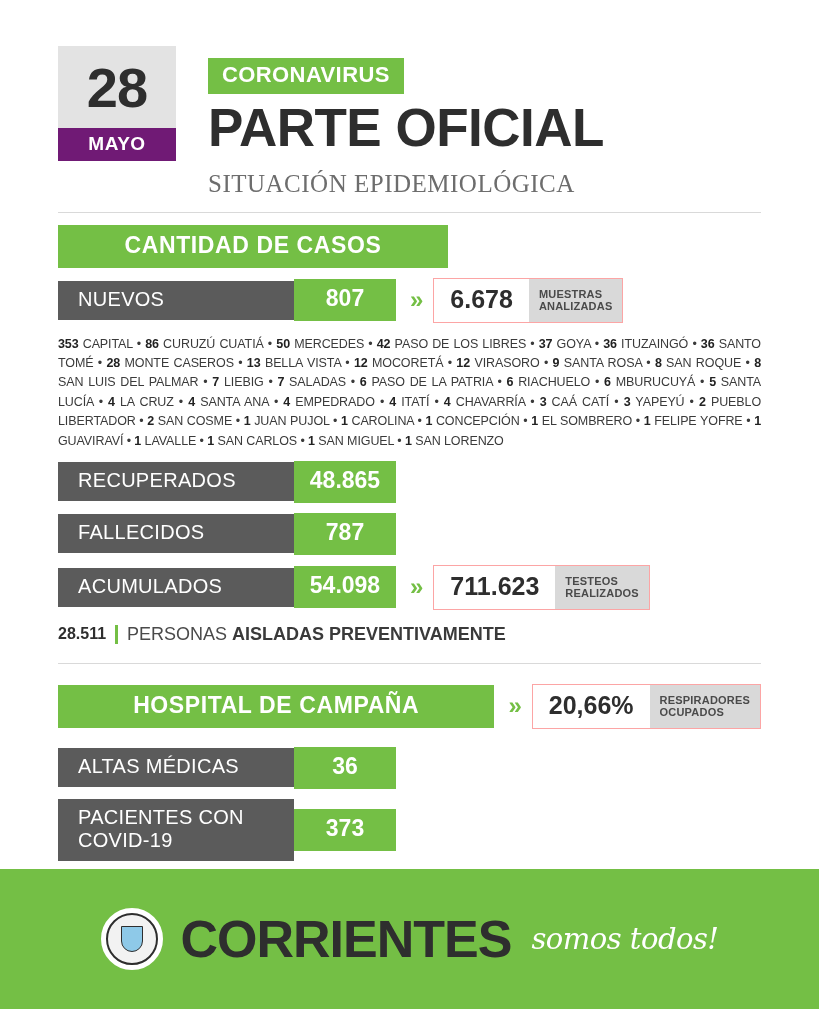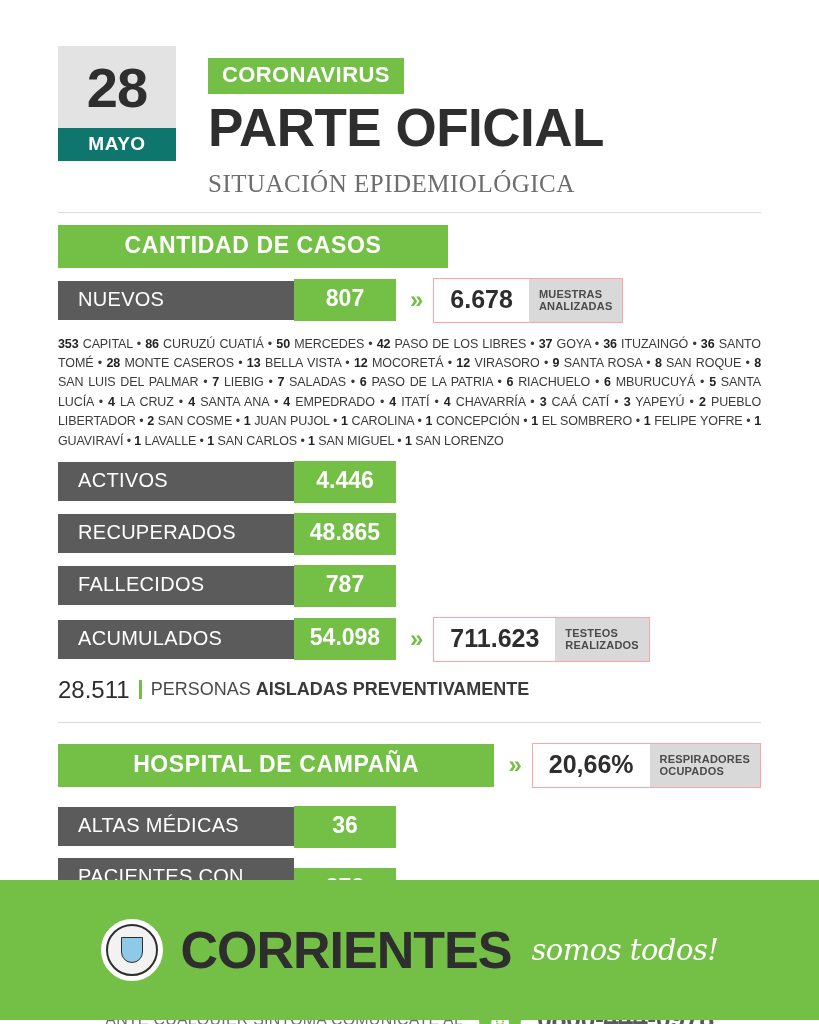--- a/index.html
+++ b/index.html
@@ -14,21 +14,21 @@
   
   .header { display: flex; align-items: flex-start; padding: 46px 0 0 58px; }
   .date-box { width: 118px; }
   .date-day {
     background: #e3e3e3; color: #2e2e2e;
     font-size: 56px; font-weight: bold; line-height: 1;
     text-align: center; padding: 14px 0 12px 0;
     letter-spacing: -1px;
   }
   .date-month {
-    background: #0f766e; color: #ffffff;
+    background: #701a75; color: #ffffff;
     font-size: 19px; font-weight: bold; letter-spacing: 0.5px;
     text-align: center; padding: 5px 0 6px 0;
   }
   .title-block { margin-left: 32px; padding-top: 12px; }
   .tag-coronavirus {
     display: inline-block; background: #74bf45; color: #ffffff;
     font-size: 22px; font-weight: bold; letter-spacing: 0.4px;
     padding: 4px 14px 6px 14px;
   }
   .main-title {
@@ -90,21 +90,21 @@
     margin-top: 12px; font-size: 12.5px; color: #3a3a3a;
     line-height: 1.55; text-align: justify; letter-spacing: -0.1px;
   }
   .localities b { font-weight: bold; color: #222; }
 
   
   .isolated {
     display: flex; align-items: center; margin-top: 14px;
     font-size: 18px; color: #4a4a4a;
   }
-  .isolated .num { font-weight: normal; color: #2e2e2e; font-size: 24px; }
+  .isolated .num { font-weight: bold; color: #2e2e2e; font-size: 16px; }
   .isolated .bar { width: 3px; height: 19px; background: #74bf45; margin: 0 9px; }
   .isolated .txt-strong { font-weight: bold; color: #3a3a3a; margin-left: 5px; }
 
   
   .hosp-head { display: flex; align-items: center; margin-top: 20px; }
   .hosp-detail { display: flex; align-items: center; margin-top: 16px; padding-left: 14px; }
   .hosp-detail .chev2 { color: #74bf45; font-size: 21px; font-weight: bold; margin-right: 8px; }
   .hosp-detail .d-num { font-weight: bold; font-size: 20px; color: #2e2e2e; margin-right: 6px; }
   .hosp-detail .d-txt { font-size: 19px; color: #5b5b5b; margin-right: 28px; }
 
@@ -116,21 +116,21 @@
   .phone-text { font-size: 16px; color: #6d6d6d; letter-spacing: 0.2px; }
   .phone-circle {
     width: 42px; height: 42px; border-radius: 50%; background: #74bf45;
     display: flex; align-items: center; justify-content: center;
     margin: 0 16px; color: #fff; font-size: 21px;
   }
   .phone-num { font-size: 27px; font-weight: bold; color: #5b5b5b; letter-spacing: -0.5px; }
 
   
   .footer {
-    position: absolute; left: 0; bottom: 4px; width: 819px; height: 140px;
+    position: absolute; left: 0; bottom: 15px; width: 819px; height: 140px;
     background: #74bf45; display: flex; align-items: center; justify-content: center;
   }
   .crest {
     width: 62px; height: 62px; border-radius: 50%;
     background: #ffffff; border: 3px solid #ffffff;
     display: flex; align-items: center; justify-content: center;
     margin-right: 18px; overflow: hidden;
   }
   .crest-inner {
     width: 52px; height: 52px; border-radius: 50%;
@@ -183,24 +183,20 @@
         <div class="side-num">6.678</div>
         <div class="side-cap">
           <span>MUESTRAS</span>
           <span>ANALIZADAS</span>
         </div>
       </div>
     </div>
 
     <div class="localities"><b>353</b> CAPITAL • <b>86</b> CURUZÚ CUATIÁ • <b>50</b> MERCEDES • <b>42</b> PASO DE LOS LIBRES • <b>37</b> GOYA • <b>36</b> ITUZAINGÓ • <b>36</b> SANTO TOMÉ • <b>28</b> MONTE CASEROS • <b>13</b> BELLA VISTA • <b>12</b> MOCORETÁ • <b>12</b> VIRASORO • <b>9</b> SANTA ROSA • <b>8</b> SAN ROQUE • <b>8</b> SAN LUIS DEL PALMAR • <b>7</b> LIEBIG • <b>7</b> SALADAS • <b>6</b> PASO DE LA PATRIA • <b>6</b> RIACHUELO • <b>6</b> MBURUCUYÁ • <b>5</b> SANTA LUCÍA • <b>4</b> LA CRUZ • <b>4</b> SANTA ANA • <b>4</b> EMPEDRADO • <b>4</b> ITATÍ • <b>4</b> CHAVARRÍA • <b>3</b> CAÁ CATÍ • <b>3</b> YAPEYÚ • <b>2</b> PUEBLO LIBERTADOR • <b>2</b> SAN COSME • <b>1</b> JUAN PUJOL • <b>1</b> CAROLINA • <b>1</b> CONCEPCIÓN • <b>1</b> EL SOMBRERO • <b>1</b> FELIPE YOFRE • <b>1</b> GUAVIRAVÍ • <b>1</b> LAVALLE • <b>1</b> SAN CARLOS • <b>1</b> SAN MIGUEL • <b>1</b> SAN LORENZO</div>
 
-    <div class="stat-row">
-      <div class="stat-label">ACTIVOS</div>
-      <div class="stat-value">4.446</div>
-    </div>
 
     <div class="stat-row">
       <div class="stat-label">RECUPERADOS</div>
       <div class="stat-value">48.865</div>
     </div>
 
     <div class="stat-row">
       <div class="stat-label">FALLECIDOS</div>
       <div class="stat-value">787</div>
     </div>

